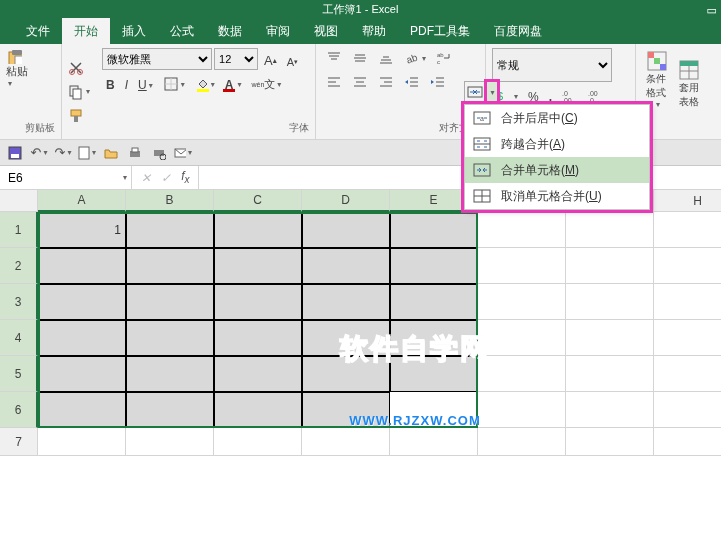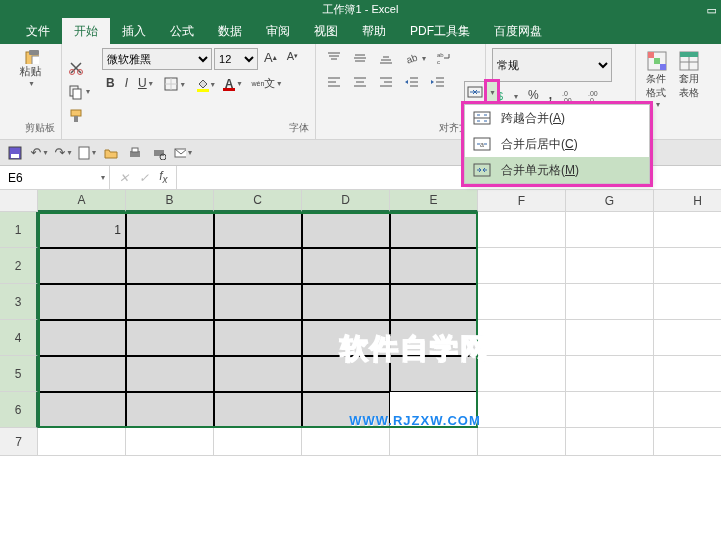--- a/index.html
+++ b/index.html
@@ -9,34 +9,34 @@
 .tab { color: #ffffff; font-size: 12px; padding: 5px 12px 4px; cursor: pointer; }
 .tab.active { background: #f3f3f3; color: #217346; }
 .ribbon { height: 96px; background: #f3f3f3; border-bottom: 1px solid #d4d4d4; display: flex; position: relative; }
 .group { border-right: 1px solid #d4d4d4; display: flex; flex-direction: column; justify-content: space-between; padding: 4px 6px 2px; }
 .group-label { font-size: 10px; color: #666; text-align: right; padding: 2px 0; }
 .g-clipboard { width: 62px; }
 .g-font { width: 220px; }
 .g-align { width: 170px; }
 .g-number { width: 150px; }
 .g-styles { width: 60px; }
-.paste-btn { display: flex; flex-direction: column; align-items: center; font-size: 11px; color: #444; }
-.ctrl-row { display: flex; align-items: flex-start; gap: 2px; }
+.paste-btn { display: flex; flex-direction: column; align-items: flex-start; font-size: 11px; color: #444; }
+.ctrl-row { display: flex; align-items: flex-end; gap: 2px; }
 .ctrl-row-wrap { flex-wrap: wrap; }
 .ctrl { border: 1px solid transparent; padding: 1px 3px; font-size: 12px; color: #444; display: inline-flex; align-items: center; cursor: pointer; }
 .dd { font-size: 8px; margin-left: 2px; color: #666; }
 select.font-name { height: 22px; width: 110px; font-size: 11px; border: 1px solid #ababab; }
 select.font-size { height: 22px; width: 44px; font-size: 11px; border: 1px solid #ababab; }
 .number-fmt { height: 34px; width: 120px; font-size: 11px; border: 1px solid #ababab; }
 .icon-svg { width: 16px; height: 16px; }
 .big-ctrl { display: flex; flex-direction: column; align-items: center; font-size: 11px; color: #444; padding: 2px 4px; }
 .qat { height: 26px; background: #e6e6e6; border-bottom: 1px solid #c8c8c8; display: flex; align-items: center; padding-left: 6px; gap: 6px; }
 .qat .qi { width: 18px; height: 18px; display: inline-flex; align-items: center; justify-content: center; cursor: pointer; color: #555; font-size: 13px; }
 .namebox-row { height: 24px; background: #fff; border-bottom: 1px solid #d4d4d4; display: flex; align-items: stretch; }
-.name-box { width: 110px; border-right: 1px solid #d4d4d4; font-size: 12px; display: flex; align-items: center; padding-left: 8px; position: relative; }
+.name-box { width: 132px; border-right: 1px solid #d4d4d4; font-size: 12px; display: flex; align-items: center; padding-left: 8px; position: relative; }
 .fx-controls { display: flex; align-items: center; border-right: 1px solid #d4d4d4; padding: 0 6px; gap: 4px; color: #777; font-size: 12px; }
 .fx-btn { font-style: italic; font-size: 12px; color: #555; padding: 0 3px; }
 .formula-bar { flex: 1; padding-left: 6px; font-size: 12px; display: flex; align-items: center; }
 .sheet-area { position: relative; }
 .corner { position: absolute; left: 0; top: 0; width: 38px; height: 22px; background: #f0f0f0; border-right: 1px solid #d4d4d4; border-bottom: 1px solid #d4d4d4; }
 .col-headers { position: absolute; left: 38px; top: 0; display: flex; }
 .col-h { height: 22px; background: #f0f0f0; border-right: 1px solid #d4d4d4; border-bottom: 1px solid #d4d4d4; display: flex; align-items: center; justify-content: center; font-size: 12px; color: #444; }
 .col-h.sel { background: #d2e4ce; border-bottom: 2px solid #217346; }
 .row-headers { position: absolute; left: 0; top: 22px; }
 .row-h { width: 38px; background: #f0f0f0; border-right: 1px solid #d4d4d4; border-bottom: 1px solid #d4d4d4; display: flex; align-items: center; justify-content: center; font-size: 12px; color: #444; }
@@ -315,45 +315,55 @@
     <div class="merge-dd-btn hl">
       <span class="dd">▾</span>
     </div>
   </div>
 
   <div class="dropdown hl" style="left:464px; top:60px; width:186px;">
     <div class="dd-item">
       <span class="dd-icon">
           <svg width="18" height="14">
             <rect x="1" y="1" width="16" height="12" fill="none" stroke="#555"></rect>
+            <path d="M4 7 h3 M14 7 h-3" stroke="#36a"></path>
+            <text x="7" y="10" font-size="7" fill="#555">a</text>
+          </svg>
+        </span>
+      <span><span>合并后居中</span>(<u>C</u>)</span>
+    </div>
+    <div class="dd-item">
+      <span class="dd-icon">
+          <svg width="18" height="14">
+            <rect x="1" y="1" width="16" height="12" fill="none" stroke="#555"></rect>
             <line x1="1" y1="7" x2="17" y2="7" stroke="#555"></line>
             <path d="M4 4 h3 M14 4 h-3 M4 10 h3 M14 10 h-3" stroke="#36a"></path>
           </svg>
         </span>
       <span><span>跨越合并</span>(<u>A</u>)</span>
-    </div>
-    <div class="dd-item">
-      <span class="dd-icon">
-          <svg width="18" height="14">
-            <rect x="1" y="1" width="16" height="12" fill="none" stroke="#555"></rect>
-            <path d="M4 7 h3 M14 7 h-3" stroke="#36a"></path>
-            <text x="7" y="10" font-size="7" fill="#555">a</text>
-          </svg>
-        </span>
-      <span><span>合并后居中</span>(<u>C</u>)</span>
     </div>
     <div class="dd-item hover">
       <span class="dd-icon">
           <svg width="18" height="14">
             <rect x="1" y="1" width="16" height="12" fill="none" stroke="#555"></rect>
             <path d="M4 7 h3 M14 7 h-3" stroke="#36a"></path>
             <path d="M6 5 L8 7 L6 9 M12 5 L10 7 L12 9" fill="none" stroke="#36a"></path>
           </svg>
         </span>
       <span><span>合并单元格</span>(<u>M</u>)</span>
+    </div>
+    <div class="dd-item">
+      <span class="dd-icon">
+          <svg width="18" height="14">
+            <rect x="1" y="1" width="16" height="12" fill="none" stroke="#555"></rect>
+            <line x1="9" y1="1" x2="9" y2="13" stroke="#555"></line>
+            <line x1="1" y1="7" x2="17" y2="7" stroke="#555"></line>
+          </svg>
+        </span>
+      <span><span>取消单元格合并</span>(<u>U</u>)</span>
     </div>
   </div>
 </div>
 
 <div class="qat">
   <span class="qi">
       <svg width="14" height="14">
         <rect x="1" y="1" width="12" height="12" fill="#6a5acd" stroke="#444"></rect>
         <rect x="3" y="8" width="8" height="4" fill="#fff"></rect>
       </svg>

